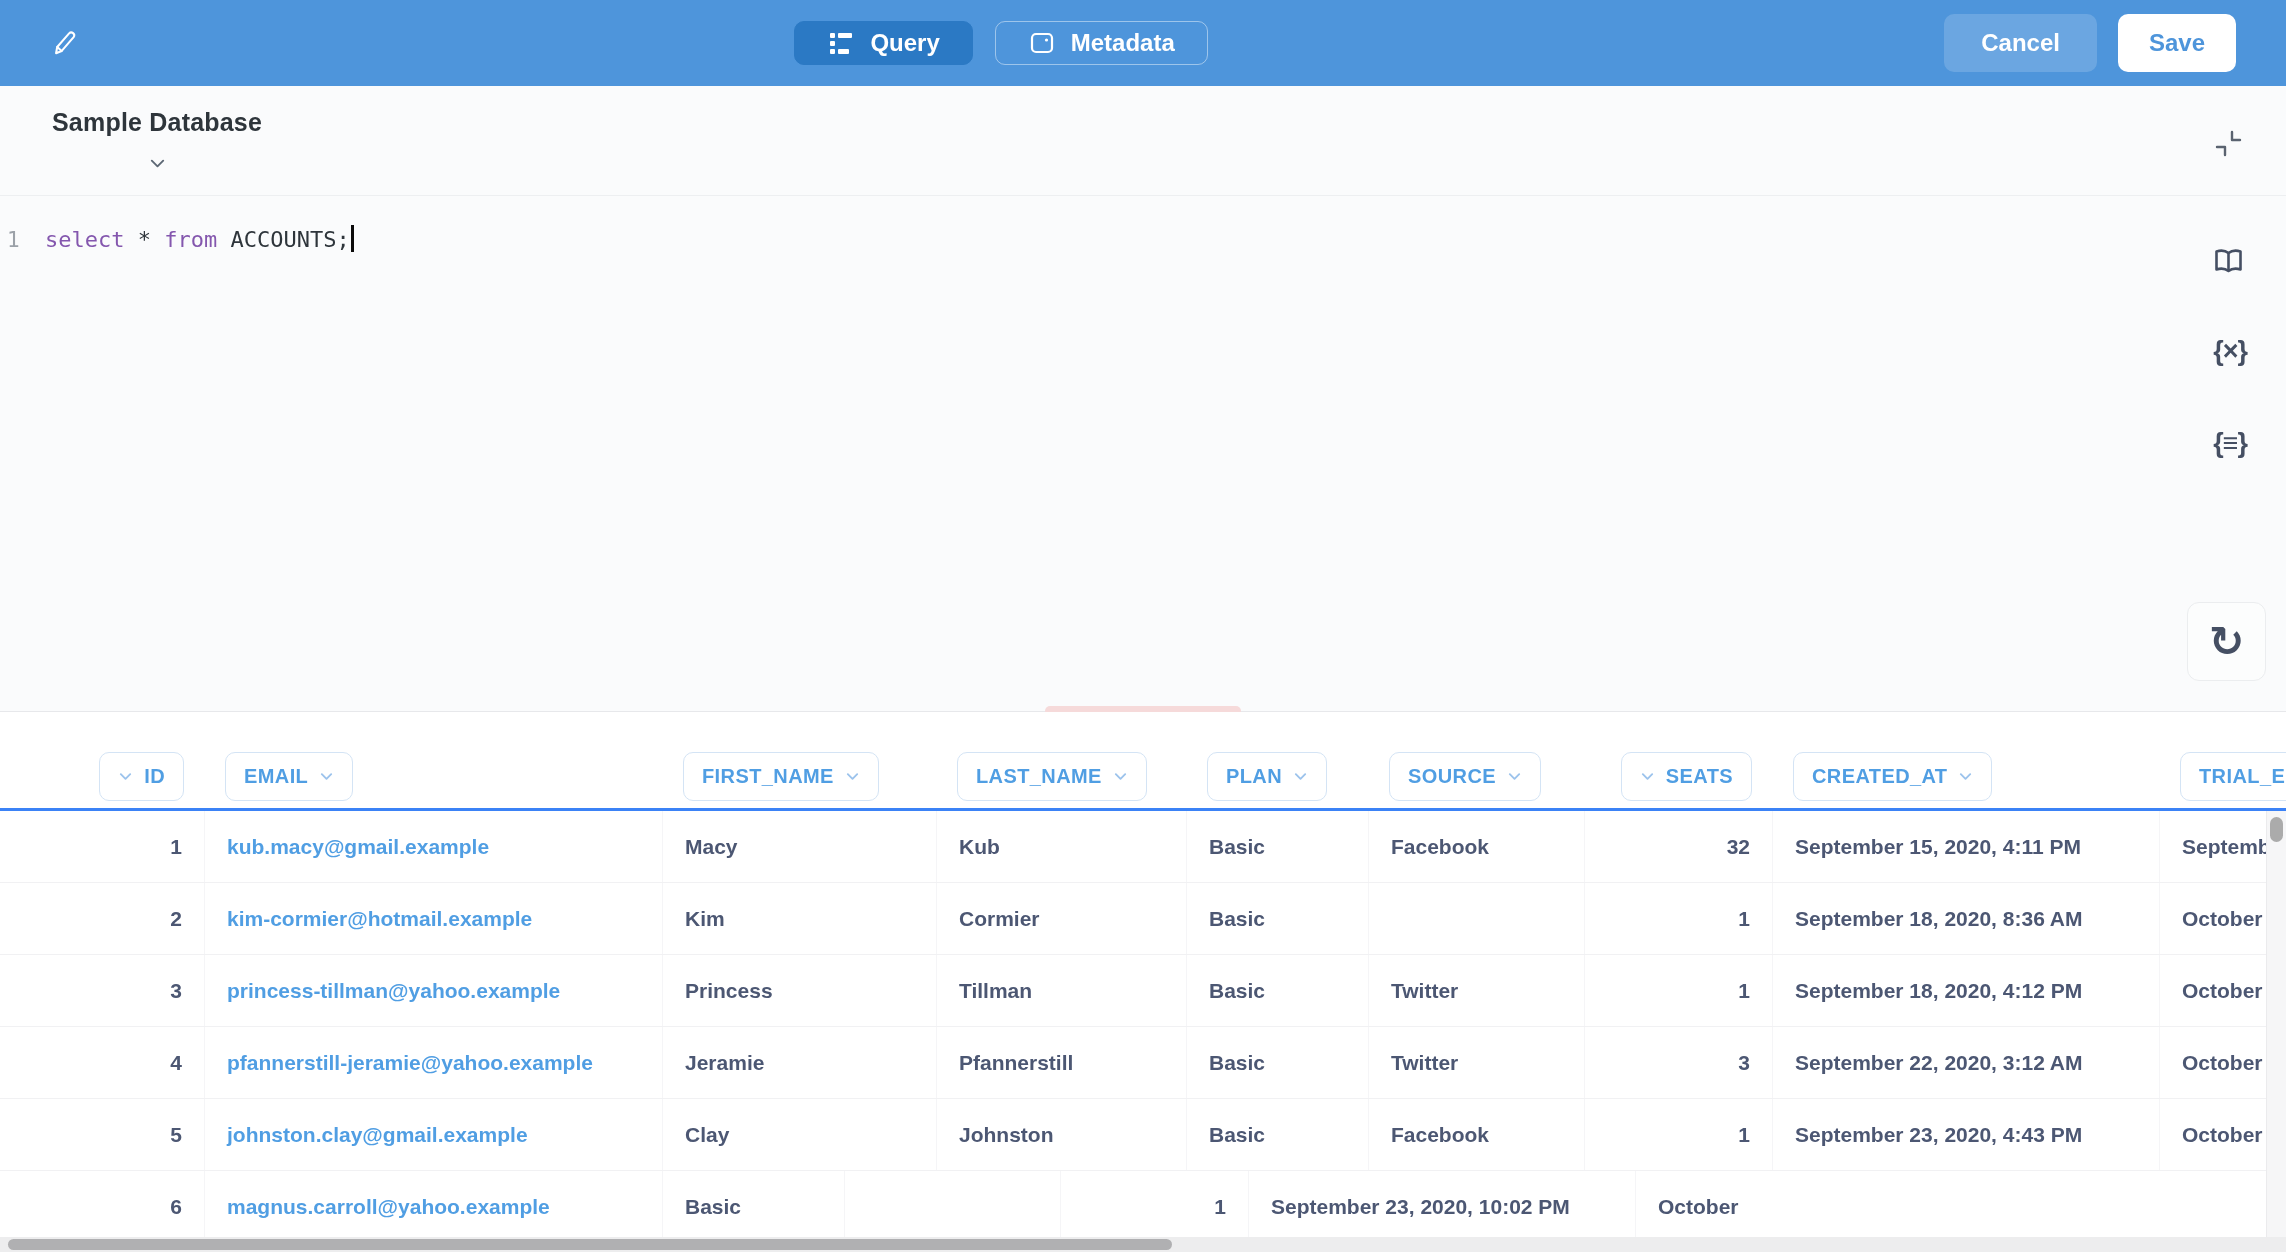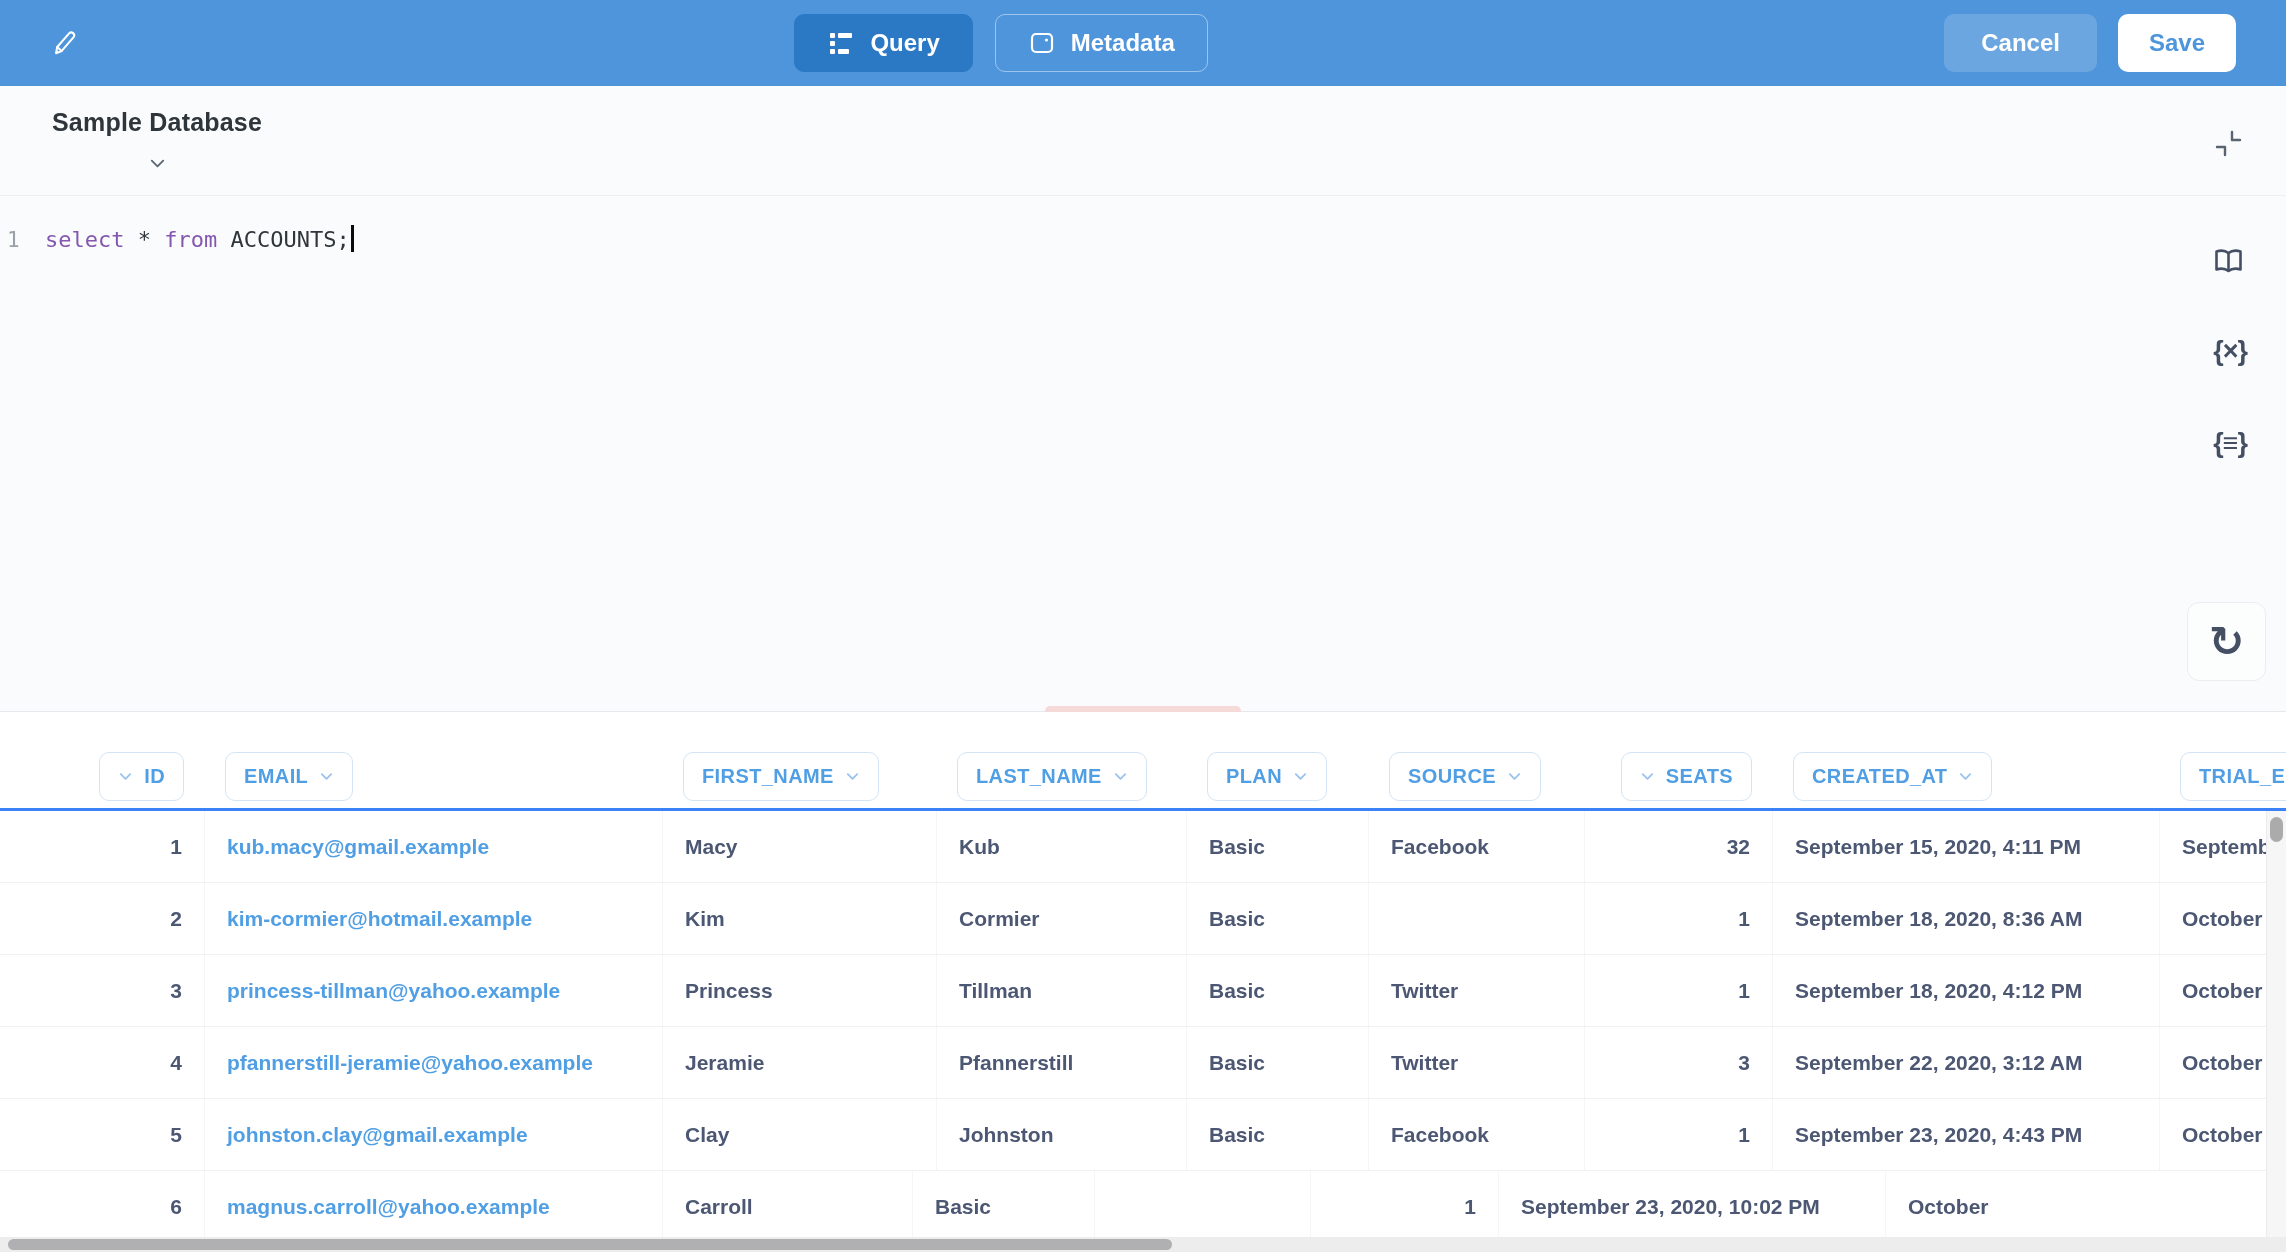--- a/index.html
+++ b/index.html
@@ -4,21 +4,21 @@
 <style>
   html,body{margin:0;padding:0;background:#fff;}
   .app{position:relative;width:2286px;height:1252px;overflow:hidden;
        font-family:"Liberation Sans", sans-serif;background:#fff;}
 
   
   .topbar{position:absolute;top:0;left:0;right:0;height:86px;background:#4e95db;
           display:flex;align-items:center;padding:0 50px;box-sizing:border-box;}
   .pencil{display:inline-flex;width:28px;height:34px;}
   .tabs{flex:1;display:flex;justify-content:center;gap:22px;}
-  .tab{display:inline-flex;align-items:center;gap:15px;height:58px;padding:0 32px;
+  .tab{display:inline-flex;align-items:center;gap:15px;height:44px;padding:0 32px;
        border-radius:10px;font-size:24px;font-weight:700;color:#fff;
        font-family:inherit;cursor:pointer;background:transparent;
        border:1.5px solid rgba(255,255,255,0.45);}
   .tab.active{background:#2b79c4;border-color:#2b79c4;}
   .tab-icon{display:inline-flex;width:28px;height:28px;}
   .actions{display:flex;align-items:center;margin-left:20px;}
   .btn-cancel{height:58px;padding:0 37px;border-radius:10px;border:none;cursor:pointer;
               background:rgba(255,255,255,0.17);color:#fff;font-size:24px;font-weight:700;
               font-family:inherit;}
   .btn-save{height:58px;padding:0 31px;border-radius:10px;border:none;cursor:pointer;
@@ -293,21 +293,20 @@
           <div class="td" style="width: 250px;">Johnston</div>
           <div class="td" style="width: 182px;">Basic</div>
           <div class="td" style="width: 216px;">Facebook</div>
           <div class="td right" style="width: 188px;">1</div>
           <div class="td" style="width: 387px;">September 23, 2020, 4:43 PM</div>
           <div class="td" style="width: 220px;">October</div>
         </div>
         <div class="tr">
           <div class="td right" style="width: 145px;">6</div>
           <div class="td link" style="width: 458px;">magnus.carroll@yahoo.example</div>
-          <div class="td" style="width: 250px;">Carroll</div>
           <div class="td" style="width: 182px;">Basic</div>
           <div class="td" style="width: 216px;"></div>
           <div class="td right" style="width: 188px;">1</div>
           <div class="td" style="width: 387px;">September 23, 2020, 10:02 PM</div>
           <div class="td" style="width: 220px;">October</div>
         </div>
       </div>
     <div class="vscroll">
       <div class="vthumb"></div>
     </div>

